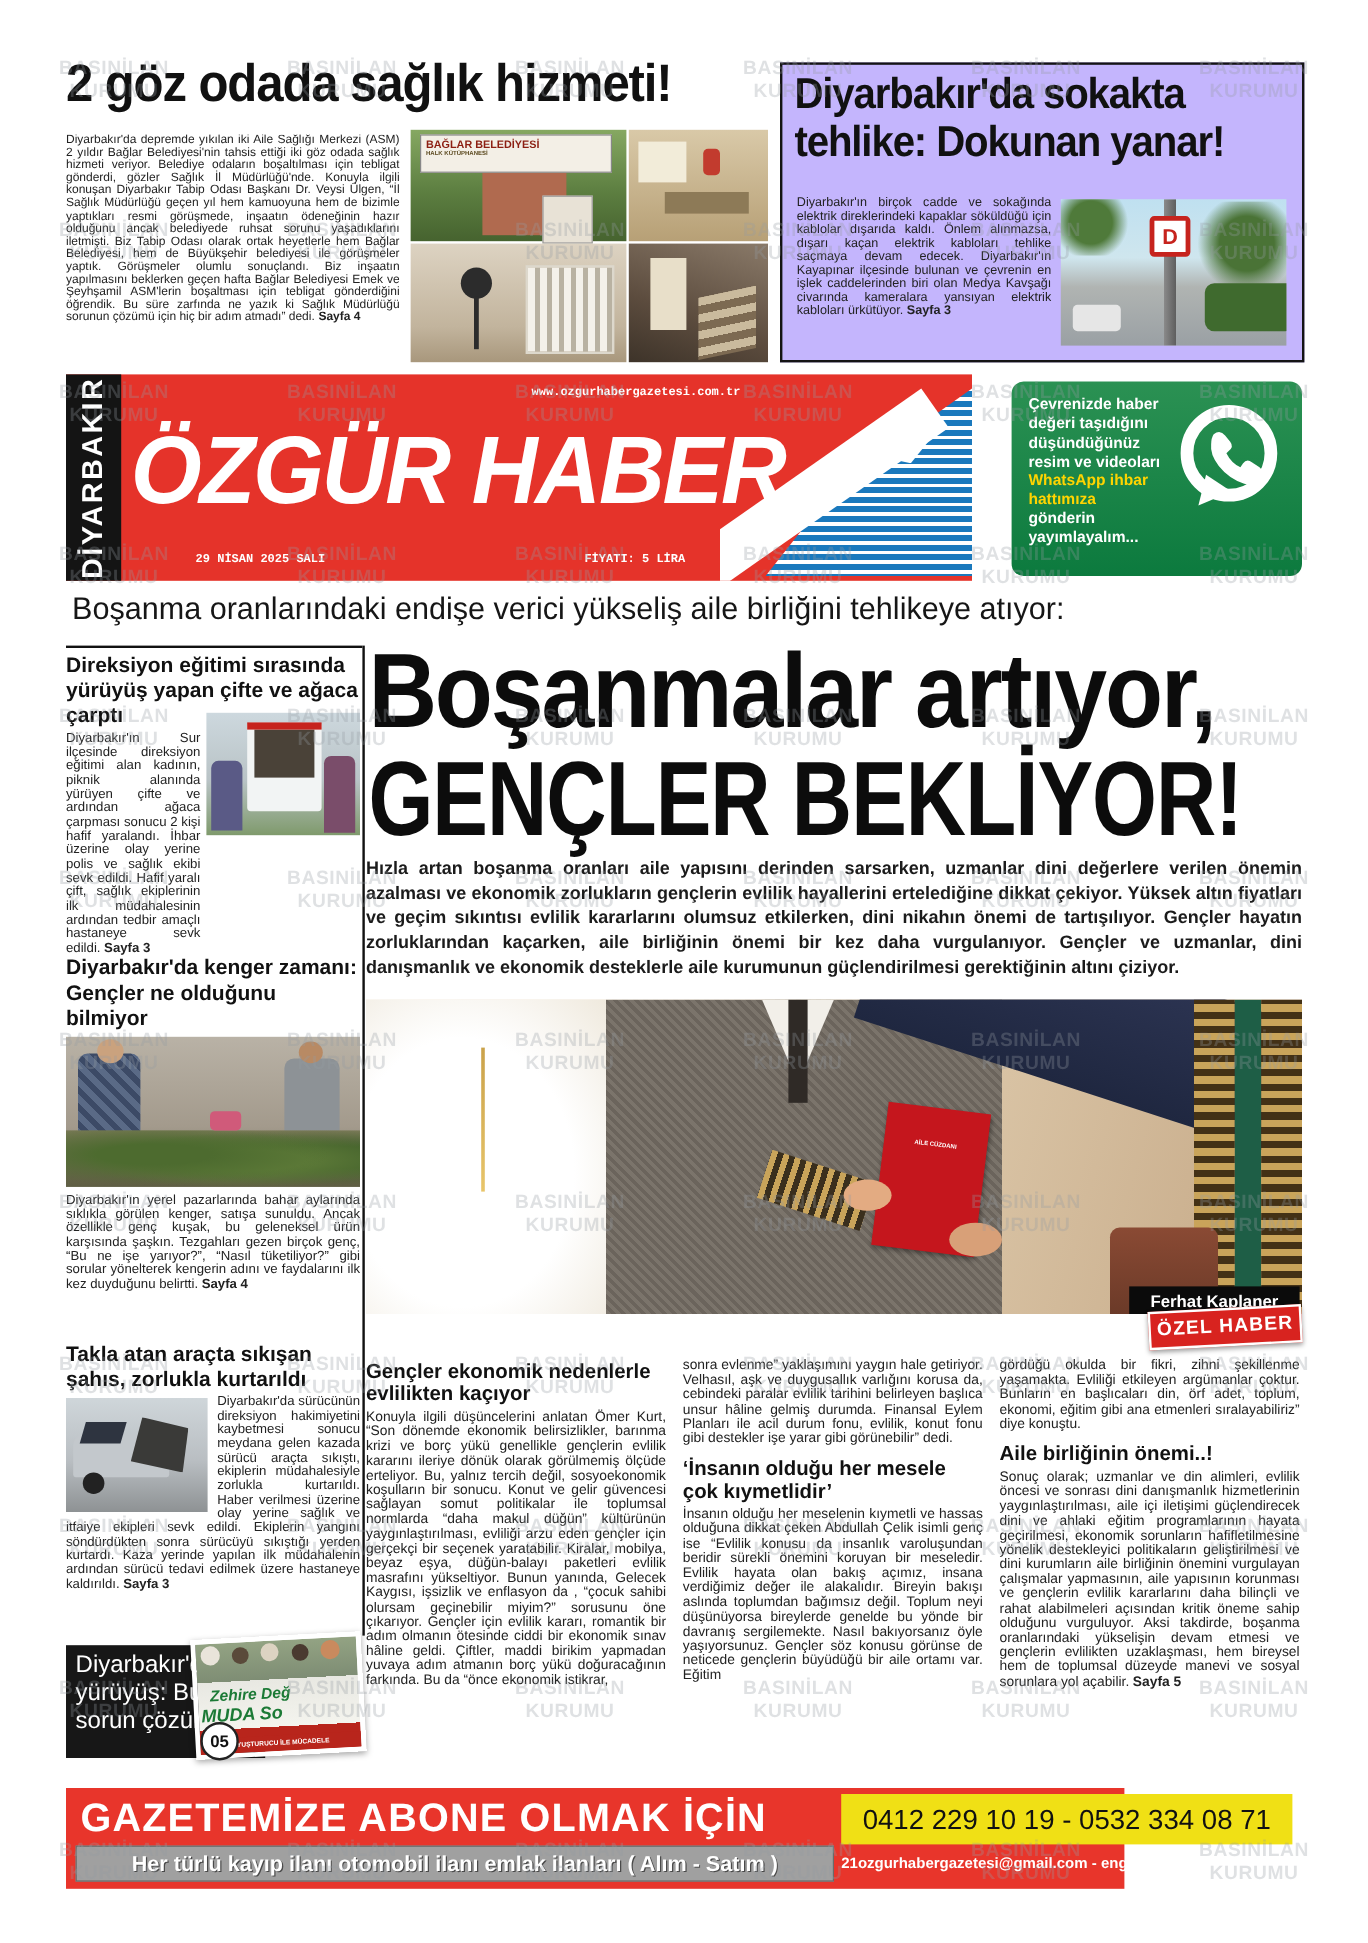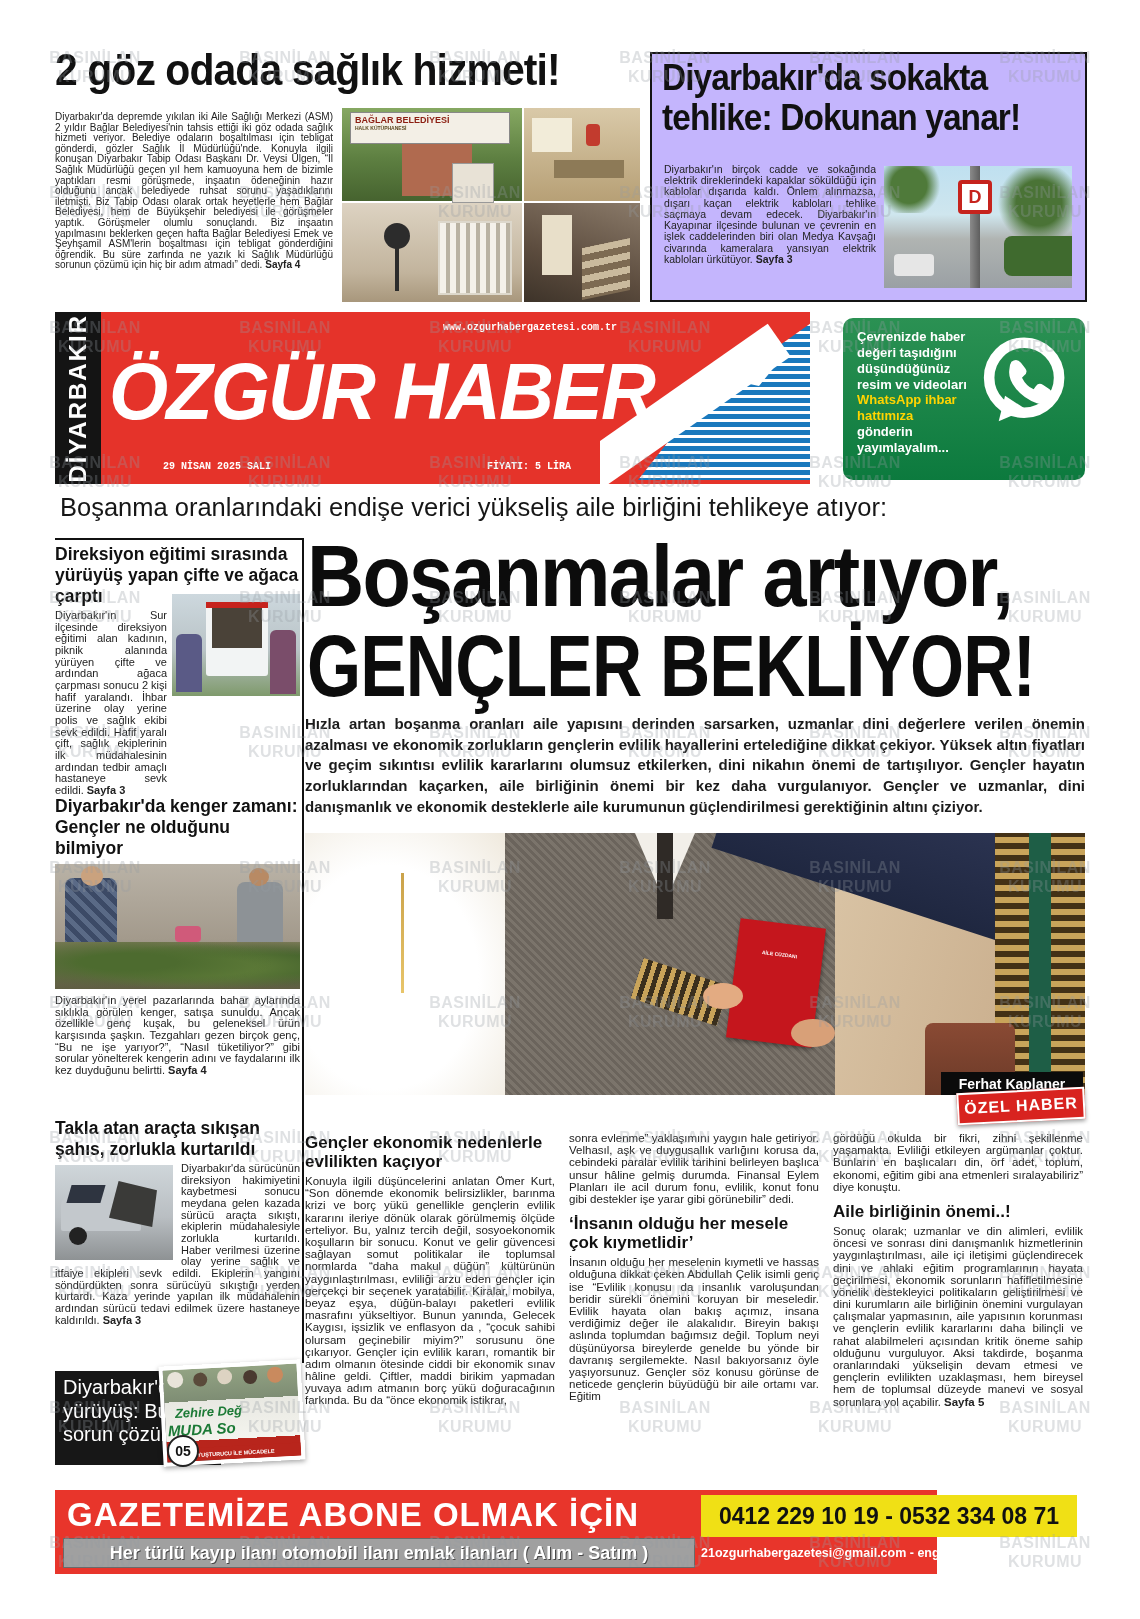--- a/index.html
+++ b/index.html
@@ -56,21 +56,21 @@
   .credit{background:#0b0b0b;color:#fff;font-weight:bold;font-size:14px;
           display:flex;align-items:center;justify-content:center;}
   .ozel{background:#d8231f;color:#fff;font-weight:bold;font-size:16px;letter-spacing:1px;
         border:2px solid #fff;box-shadow:0 2px 4px rgba(0,0,0,.4);
         display:flex;align-items:center;justify-content:center;transform:rotate(-3deg);}
   
   .banner{background:#e8352b;}
   .subscribe{color:#fff;font-weight:bold;font-size:33px;letter-spacing:1px;white-space:nowrap;}
   .grayline{background:#a0a0a0;border:1px solid #6a6a6a;color:#fff;font-weight:bold;font-size:18px;
             display:flex;align-items:center;justify-content:center;text-shadow:1px 1px 0 #4a4a4a;white-space:nowrap;}
-  .yellowbox{background:#f0e015;color:#111;font-weight:bold;font-size:23px;
+  .yellowbox{background:#f0e015;color:#111;font-weight:normal;font-size:23px;
              display:flex;align-items:center;justify-content:center;white-space:nowrap;}
   .emails{color:#fff;font-weight:bold;font-size:12.5px;text-align:center;white-space:nowrap;}
   
   .photo{overflow:hidden;}
   .sign-line1{color:#8c1f12;font-weight:bold;font-size:9px;white-space:nowrap;}
   .sign-line2{color:#5c4a20;font-weight:bold;font-size:5px;white-space:nowrap;}
   .dsign{background:#fff;border:4px solid #c6231d;border-radius:4px;color:#c6231d;
          font-weight:bold;font-size:18px;display:flex;align-items:center;justify-content:center;}
   .march-photo{border:4px solid #fff;box-shadow:0 2px 5px rgba(0,0,0,.35);transform:rotate(-3deg);}
   .march-green{color:#1c7a36;font-weight:bold;font-style:italic;font-size:13px;line-height:1.2;white-space:nowrap;}

